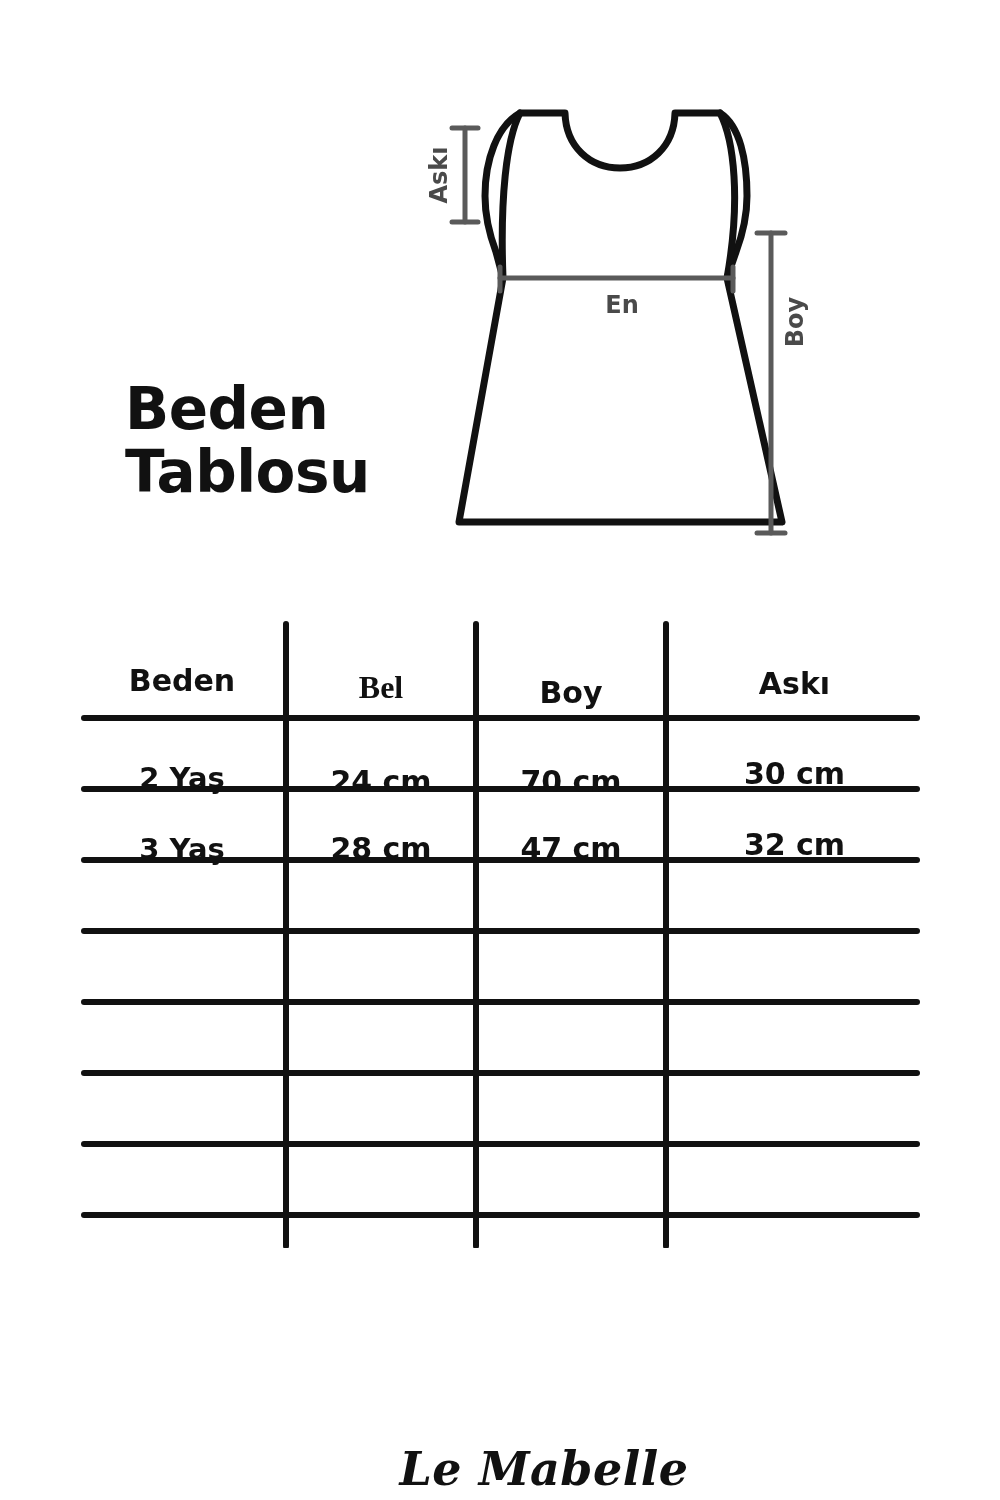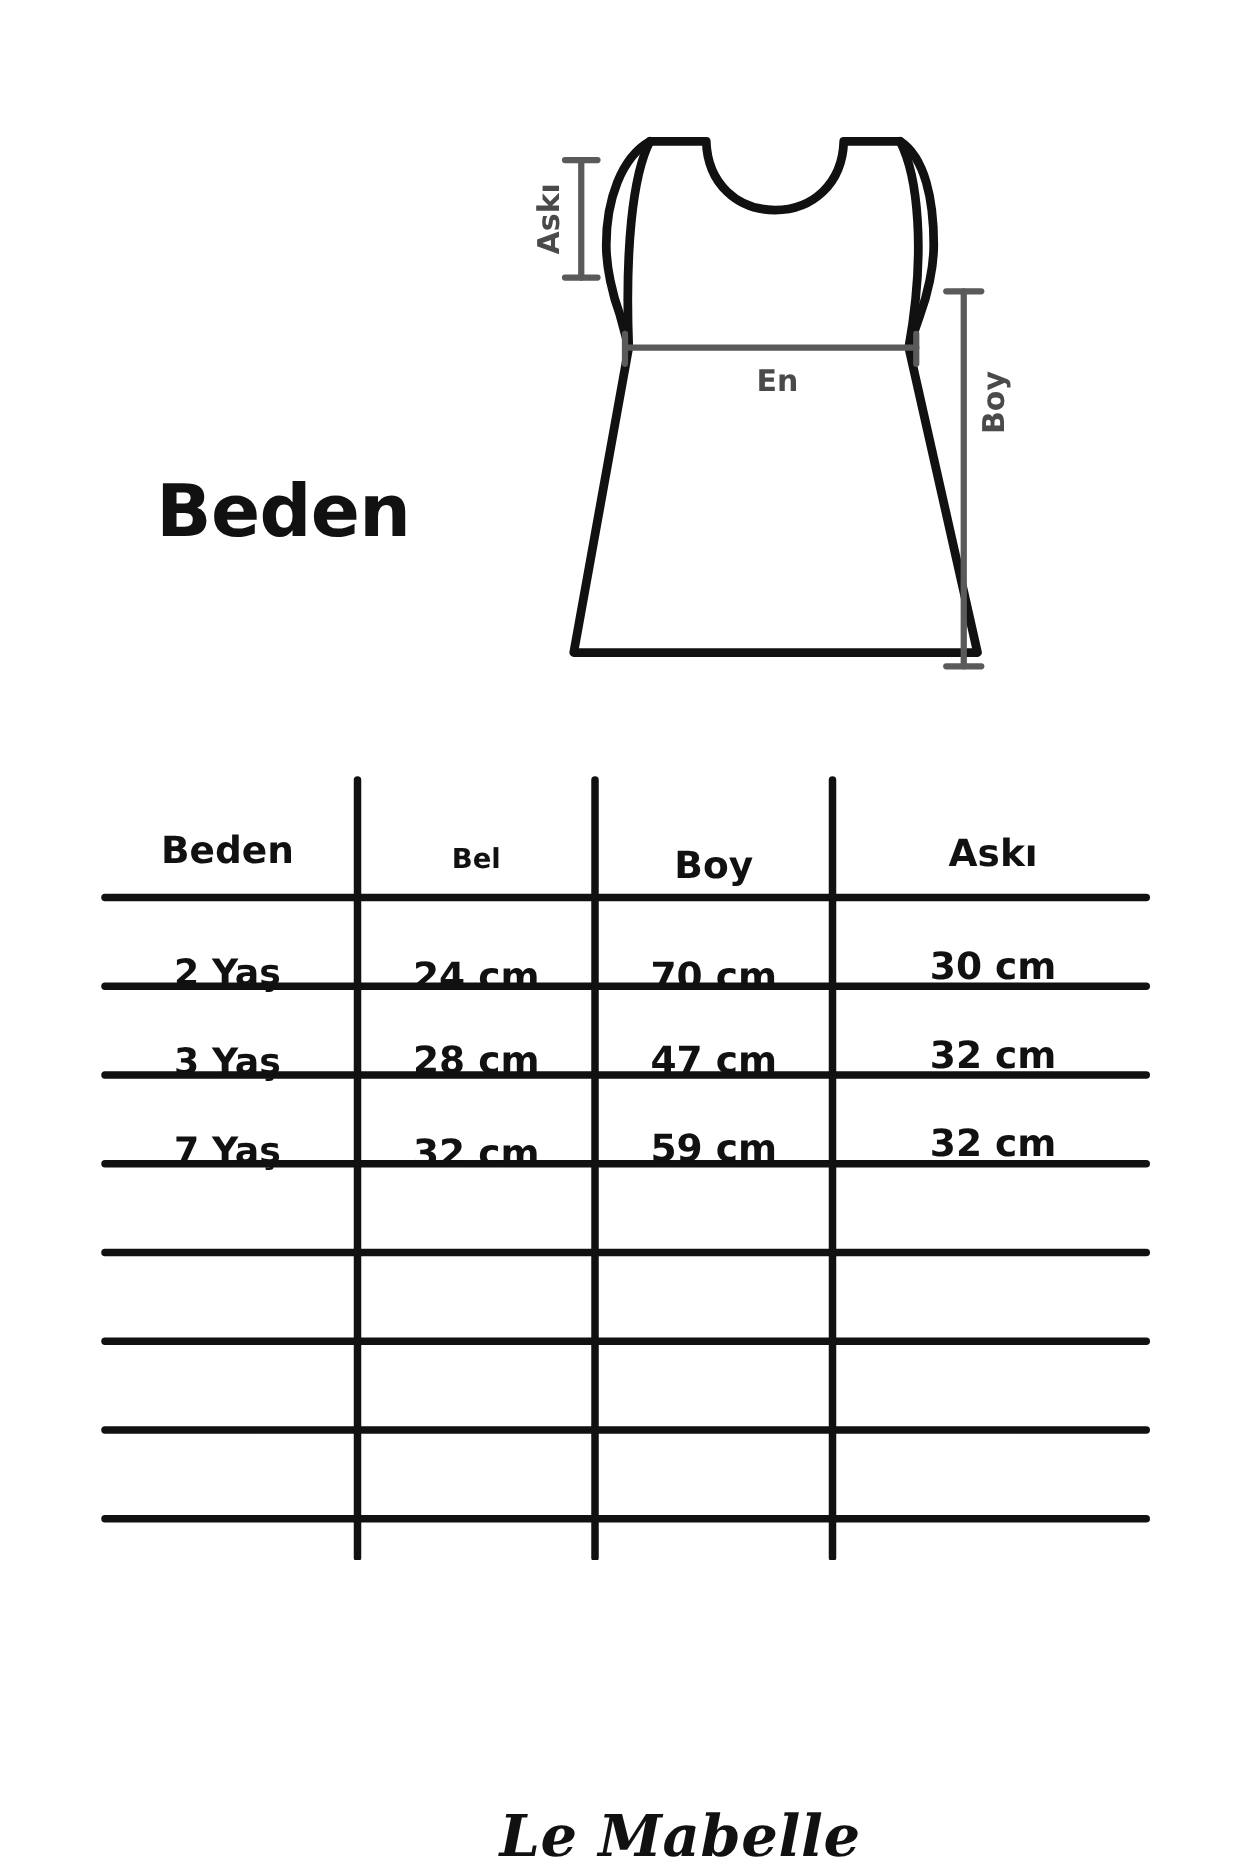--- a/index.html
+++ b/index.html
@@ -78,21 +78,21 @@
   .tbl col.c0 { width: 208px; }
   .tbl col.c1 { width: 190px; }
   .tbl col.c2 { width: 190px; }
   .tbl col.c3 { width: 257px; }
 
   .tbl thead th {
     height: 100px;
     font-size: 30px;
   }
   .tbl thead th.h0 { font-size: 30px; }
-  .tbl thead th.h1 { font-size: 22px; padding-top: 14px; }
+  .tbl thead th.h1 { font-size: 32px; padding-top: 14px; font-family: Liberation Serif, serif; }
   .tbl thead th.h2 { font-size: 30px; padding-top: 24px; }
   .tbl thead th.h3 { font-size: 30px; padding-top: 6px; }
 
   .tbl tbody tr { height: 71px; }
   .tbl tbody td { font-size: 30px; }
   .tbl tbody td.c-beden { font-size: 29px; }
 
   
   .tbl tbody td.nudge-up { position: relative; top: -4px; }
   .tbl tbody td.nudge-dn { position: relative; top: 4px; }
@@ -158,20 +158,21 @@
       <line x1="771" y1="233" x2="771" y2="533"></line>
       <line x1="757" y1="233" x2="785" y2="233"></line>
       <line x1="757" y1="533" x2="785" y2="533"></line>
     </g>
     <text x="803" y="322" transform="rotate(-90 803 322)" text-anchor="middle" font-family="DejaVu Sans, Liberation Sans, sans-serif" font-size="24" font-weight="700" fill="#4a4a4a">Boy</text>
   </svg>
 </div>
 
 <div id="page-title">
   <span class="line">Beden</span>
+  <span class="line">Tablosu</span>
 </div>
 
 <div id="size-table">
 
   <svg width="845" height="630" viewBox="0 0 845 630" xmlns="http://www.w3.org/2000/svg">
     <g stroke="#111111" stroke-width="6" stroke-linecap="round">
 
       <line x1="6" y1="100" x2="839" y2="100"></line>
       <line x1="6" y1="171" x2="839" y2="171"></line>
       <line x1="6" y1="242" x2="839" y2="242"></line>
@@ -208,23 +209,17 @@
         <td class="nudge-dn">24 cm</td>
         <td class="nudge-dn">70 cm</td>
         <td class="nudge-up">30 cm</td>
       </tr>
       <tr>
         <td class="c-beden">3 Yaş</td>
         <td>28 cm</td>
         <td>47 cm</td>
         <td class="nudge-up">32 cm</td>
       </tr>
-      <tr>
-        <td class="c-beden">7 Yaş</td>
-        <td class="nudge-dn">32 cm</td>
-        <td>59 cm</td>
-        <td class="nudge-up">32 cm</td>
-      </tr>
     </tbody>
   </table>
 </div>
 
 <div id="brand">Le Mabelle</div>
 
 </body></html>

